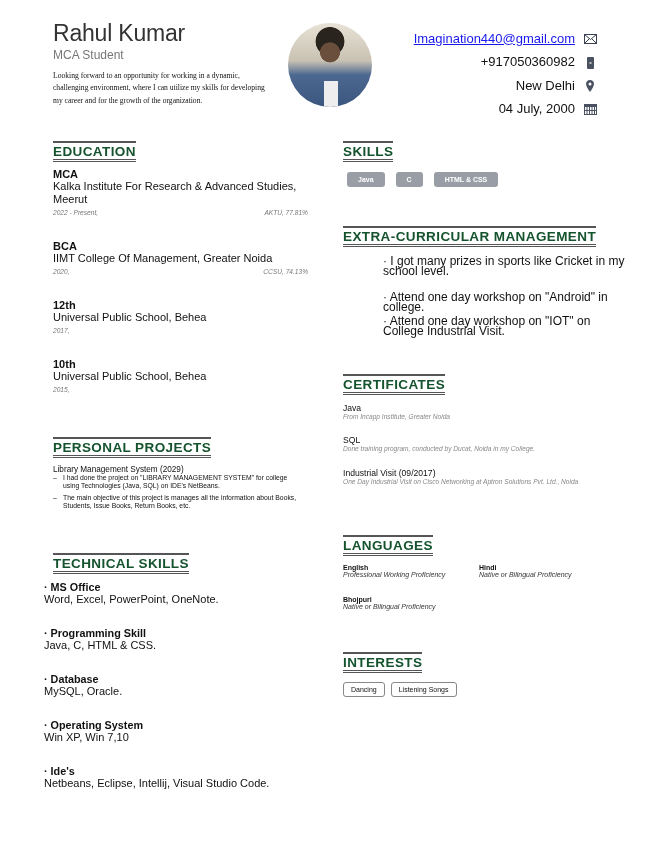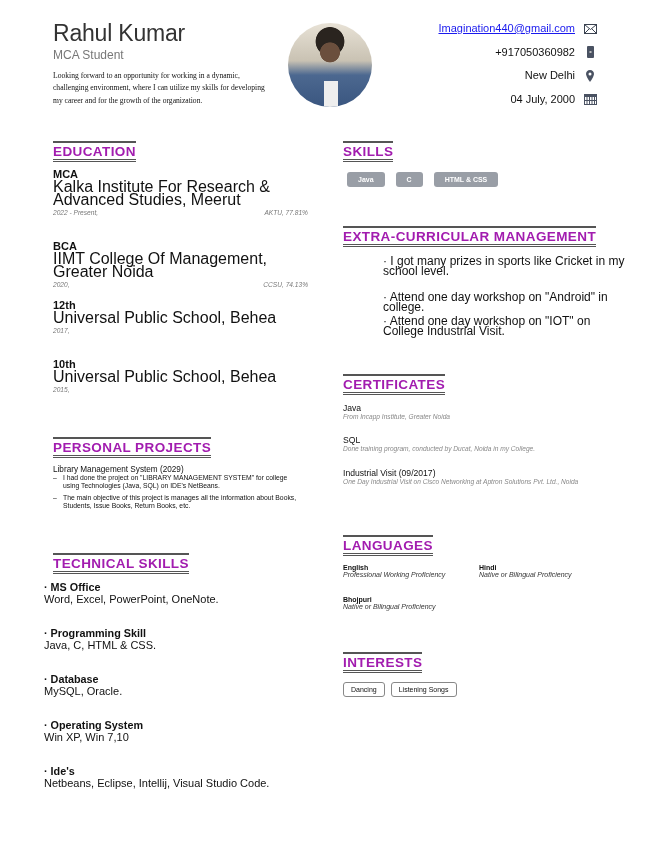--- a/index.html
+++ b/index.html
@@ -11,30 +11,30 @@
   .summary { position: absolute; left: 53px; top: 70px; width: 218px; font-size: 7.6px; line-height: 12.4px; color: #111; font-family: Liberation Serif, serif; }
 
   .photo { position: absolute; left: 288px; top: 23px; width: 84px; height: 84px; border-radius: 50%;
            background: radial-gradient(circle at 50% 35%, #6b4f3d 0 14%, transparent 15%),
                        radial-gradient(circle at 50% 22%, #2a241f 0 18%, transparent 19%),
                        linear-gradient(180deg, #e8e2d6 0%, #c9c2b3 45%, #4c6890 62%, #3a5680 100%);
            overflow: hidden; }
   .photo .shirt { position: absolute; left: 36px; top: 58px; width: 14px; height: 30px; background: #eee; }
 
   .contact { position: absolute; right: 53px; top: 22px; text-align: right; }
-  .contact-row { display: flex; justify-content: flex-end; align-items: flex-start; height: 23.5px; font-size: 11px; color: #111; }
+  .contact-row { display: flex; justify-content: flex-end; align-items: flex-end; height: 23.5px; font-size: 13px; color: #111; }
   .contact-row a { color: #1a1aee; text-decoration: underline; }
   .contact-row .ic { width: 14px; height: 13px; margin-left: 8px; display: inline-flex; align-items: center; justify-content: center; }
 
-  .sec-title { position: absolute; font-size: 13.5px; font-weight: bold; color: #a21caf; letter-spacing: 0.4px;
+  .sec-title { position: absolute; font-size: 13.5px; font-weight: bold; color: #14532d; letter-spacing: 0.4px;
                border-top: 2px solid #555; padding-top: 1px; border-bottom: 3px double #555; line-height: 15px; }
 
   .edu { position: absolute; left: 53px; width: 255px; }
   .edu .deg { font-size: 11px; font-weight: bold; }
-  .edu .inst { font-size: 16px; line-height: 13px; color: #111; }
+  .edu .inst { font-size: 11px; line-height: 13px; color: #111; }
   .edu .meta { display: flex; justify-content: space-between; font-size: 6.6px; font-style: italic; color: #777; margin-top: 3px; }
 
   .proj { position: absolute; left: 53px; top: 465px; width: 250px; font-size: 8.2px; }
   .proj ul { margin: 0; padding-left: 10px; list-style: none; }
   .proj li { position: relative; font-size: 6.8px; line-height: 8.4px; margin-bottom: 3px; }
   .proj li::before { content: "\2013"; position: absolute; left: -10px; }
 
   .tskill { position: absolute; left: 44px; width: 270px; }
   .tskill .h { font-size: 10.8px; font-weight: bold; }
   .tskill .v { font-size: 11px; color: #111; }

